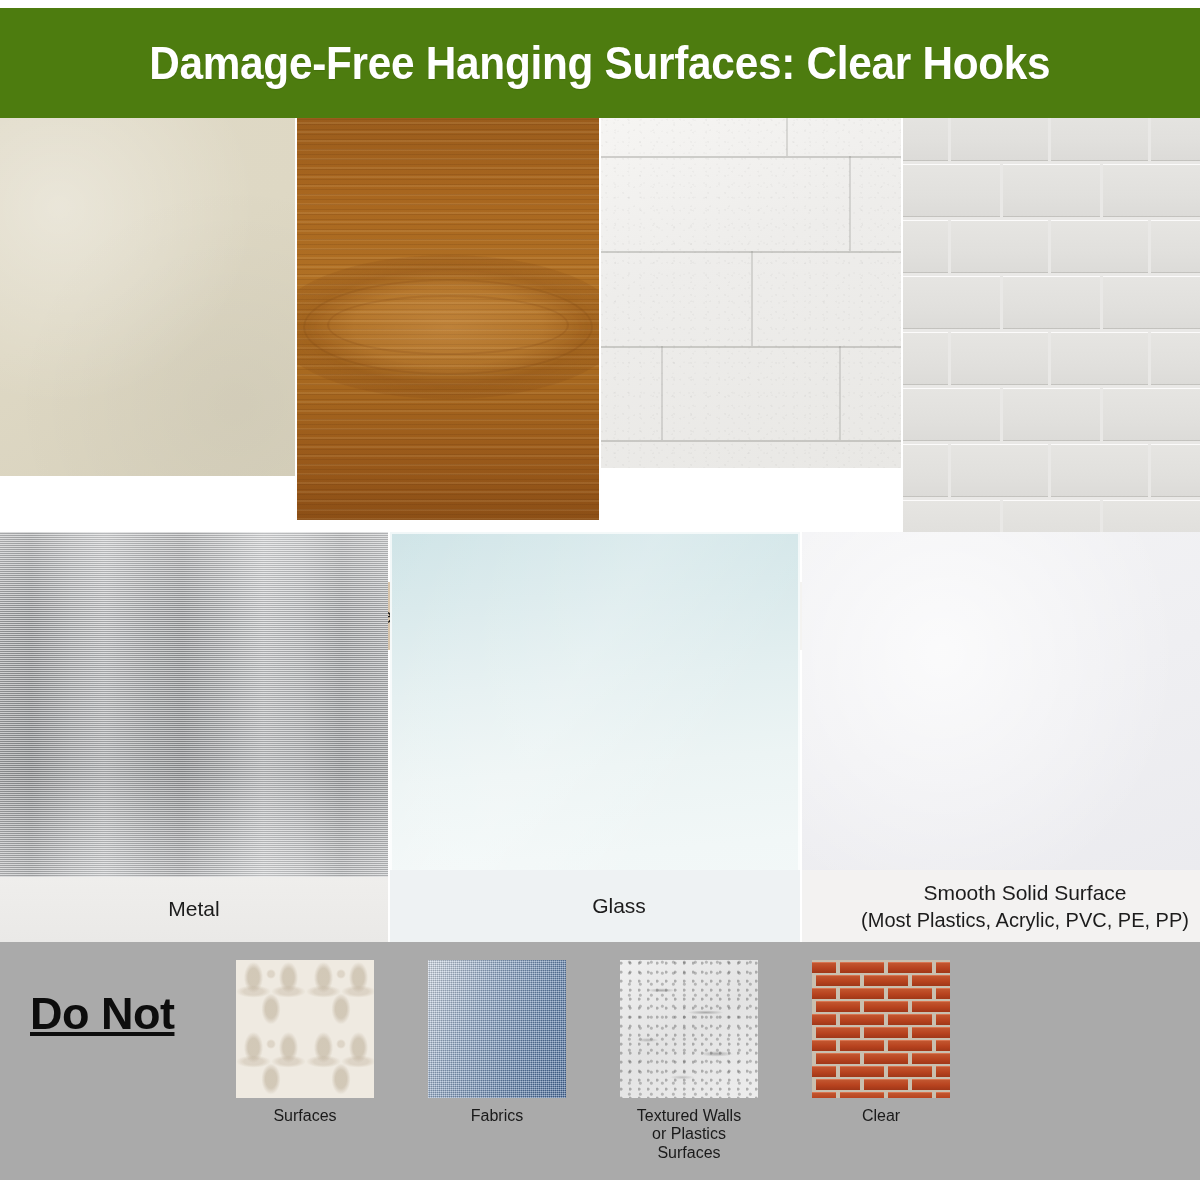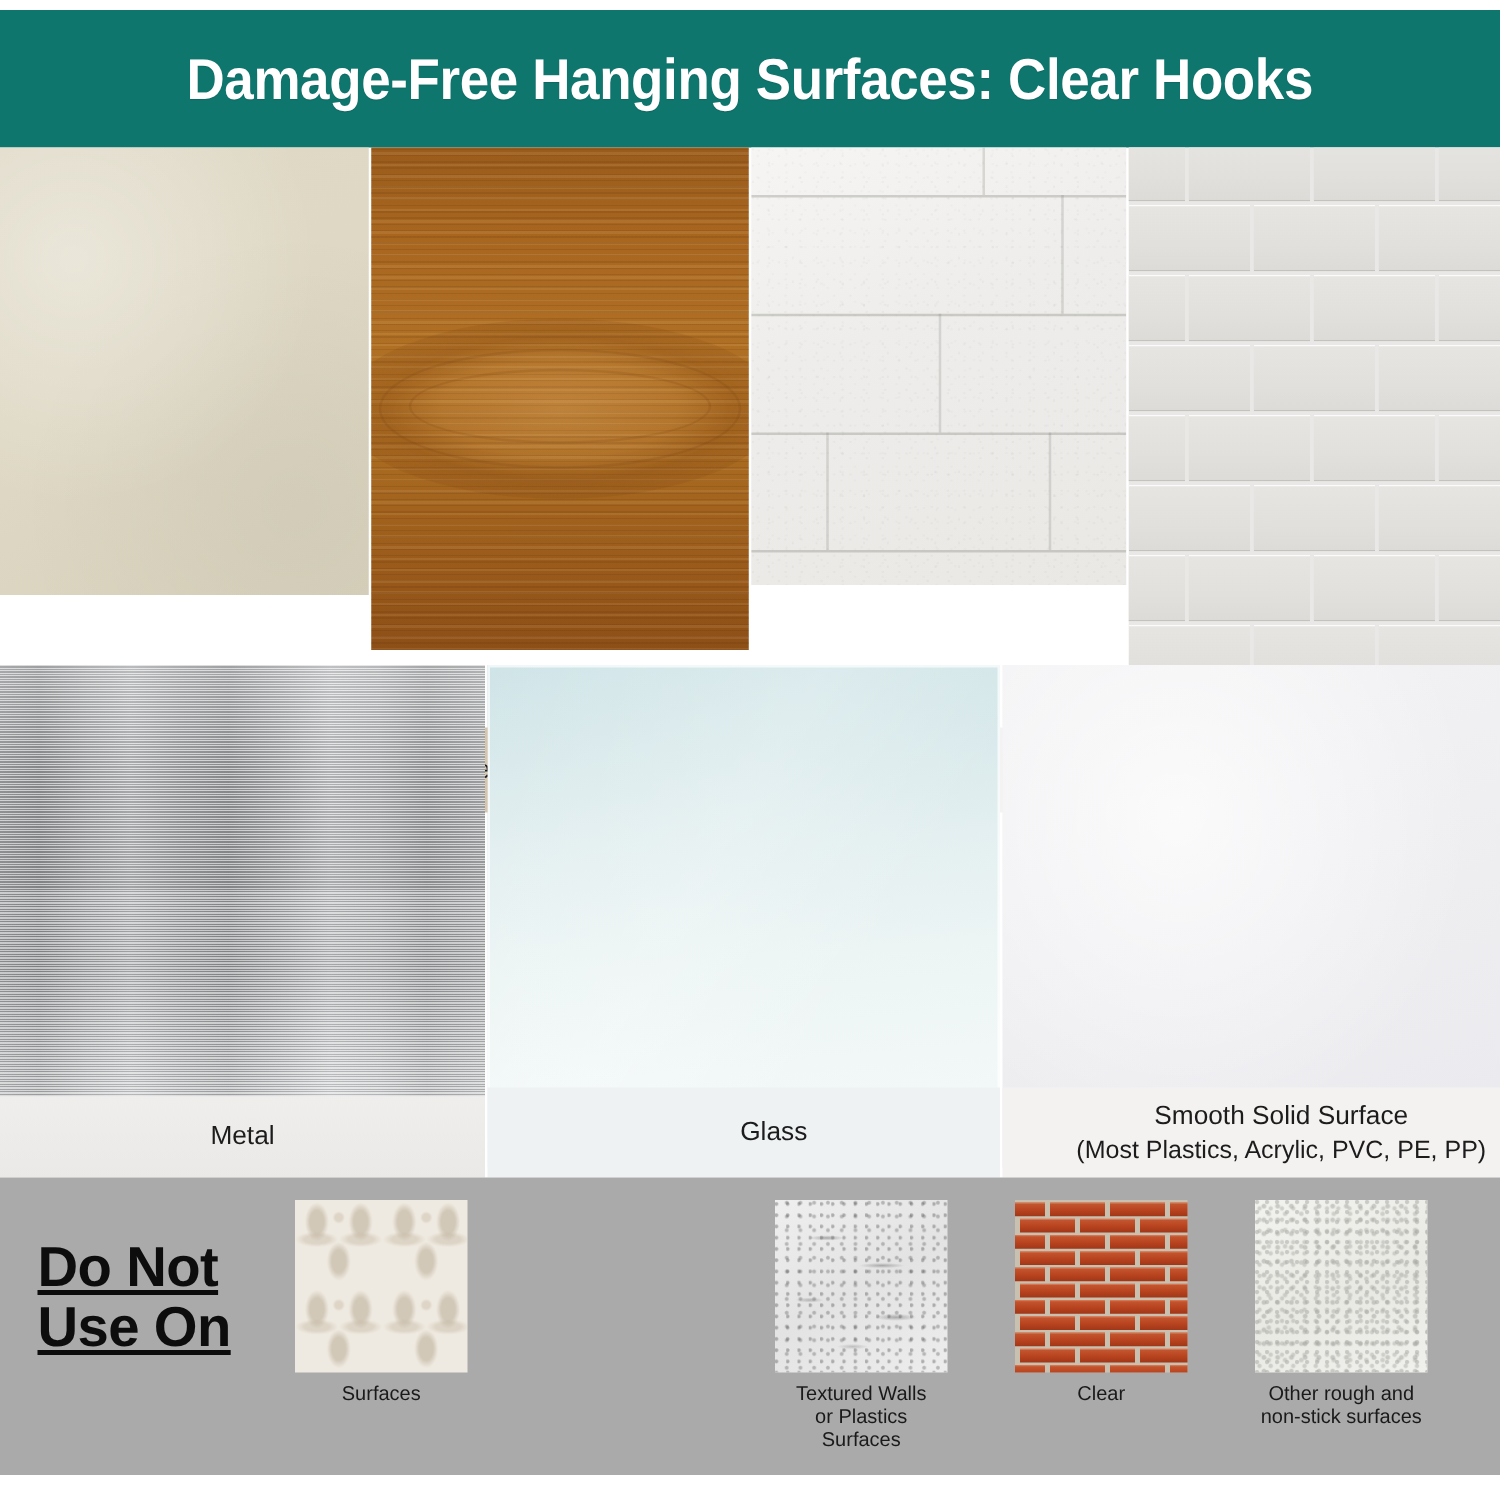--- a/index.html
+++ b/index.html
@@ -14,21 +14,21 @@
     position: relative;
     width: 1200px; height: 1200px;
     background: #ffffff;
   }
 
   
   .header {
     position: absolute;
     left: 0; top: 8px;
     width: 1200px; height: 110px;
-    background: #0f766e;
+    background: #4d7c0f;
     display: flex; align-items: center; justify-content: center;
   }
   .header-title {
     color: #ffffff;
     font-family: "Liberation Sans Narrow", "Liberation Sans", sans-serif;
     font-size: 46px;
     font-weight: bold;
     letter-spacing: -0.3px;
     transform: scaleX(0.92);
     white-space: nowrap;
@@ -341,31 +341,37 @@
     </div>
     <div class="lbl2 lbl-smooth-box">
       <span>Smooth Solid Surface</span>
       <span class="sub">(Most Plastics, Acrylic, PVC, PE, PP)</span>
     </div>
   </div>
 
   <div class="donot">
     <div class="donot-title">
       <div>Do Not</div>
-      <div>Use On</div>
     </div>
 
     <div class="dn-item" style="left:236px">
       <div class="dn-thumb t-wallpaper"></div>
       <div class="dn-cap">
         <div>Surfaces</div>
         <div></div>
       </div>
     </div>
 
+    <div class="dn-item" style="left:428px">
+      <div class="dn-thumb t-fabric"></div>
+      <div class="dn-cap">
+        <div>Fabrics</div>
+        <div></div>
+      </div>
+    </div>
 
     <div class="dn-item" style="left:620px">
       <div class="dn-thumb t-textured"></div>
       <div class="dn-cap">
         <div>Textured Walls</div>
         <div>or Plastics Surfaces</div>
       </div>
     </div>
 
     <div class="dn-item" style="left:812px">
@@ -409,21 +415,14 @@
           <div class="brick-unit" style="left: 28px; top: 132px; width: 44px;"></div>
           <div class="brick-unit" style="left: 76px; top: 132px; width: 44px;"></div>
           <div class="brick-unit" style="left: 124px; top: 132px; width: 44px;"></div>
         </div>
       <div class="dn-cap">
         <div>Clear</div>
         <div></div>
       </div>
     </div>
 
-    <div class="dn-item" style="left:1004px">
-      <div class="dn-thumb t-rough"></div>
-      <div class="dn-cap">
-        <div>Other rough and</div>
-        <div>non-stick surfaces</div>
-      </div>
-    </div>
   </div>
 </div>
 
 </body></html>

